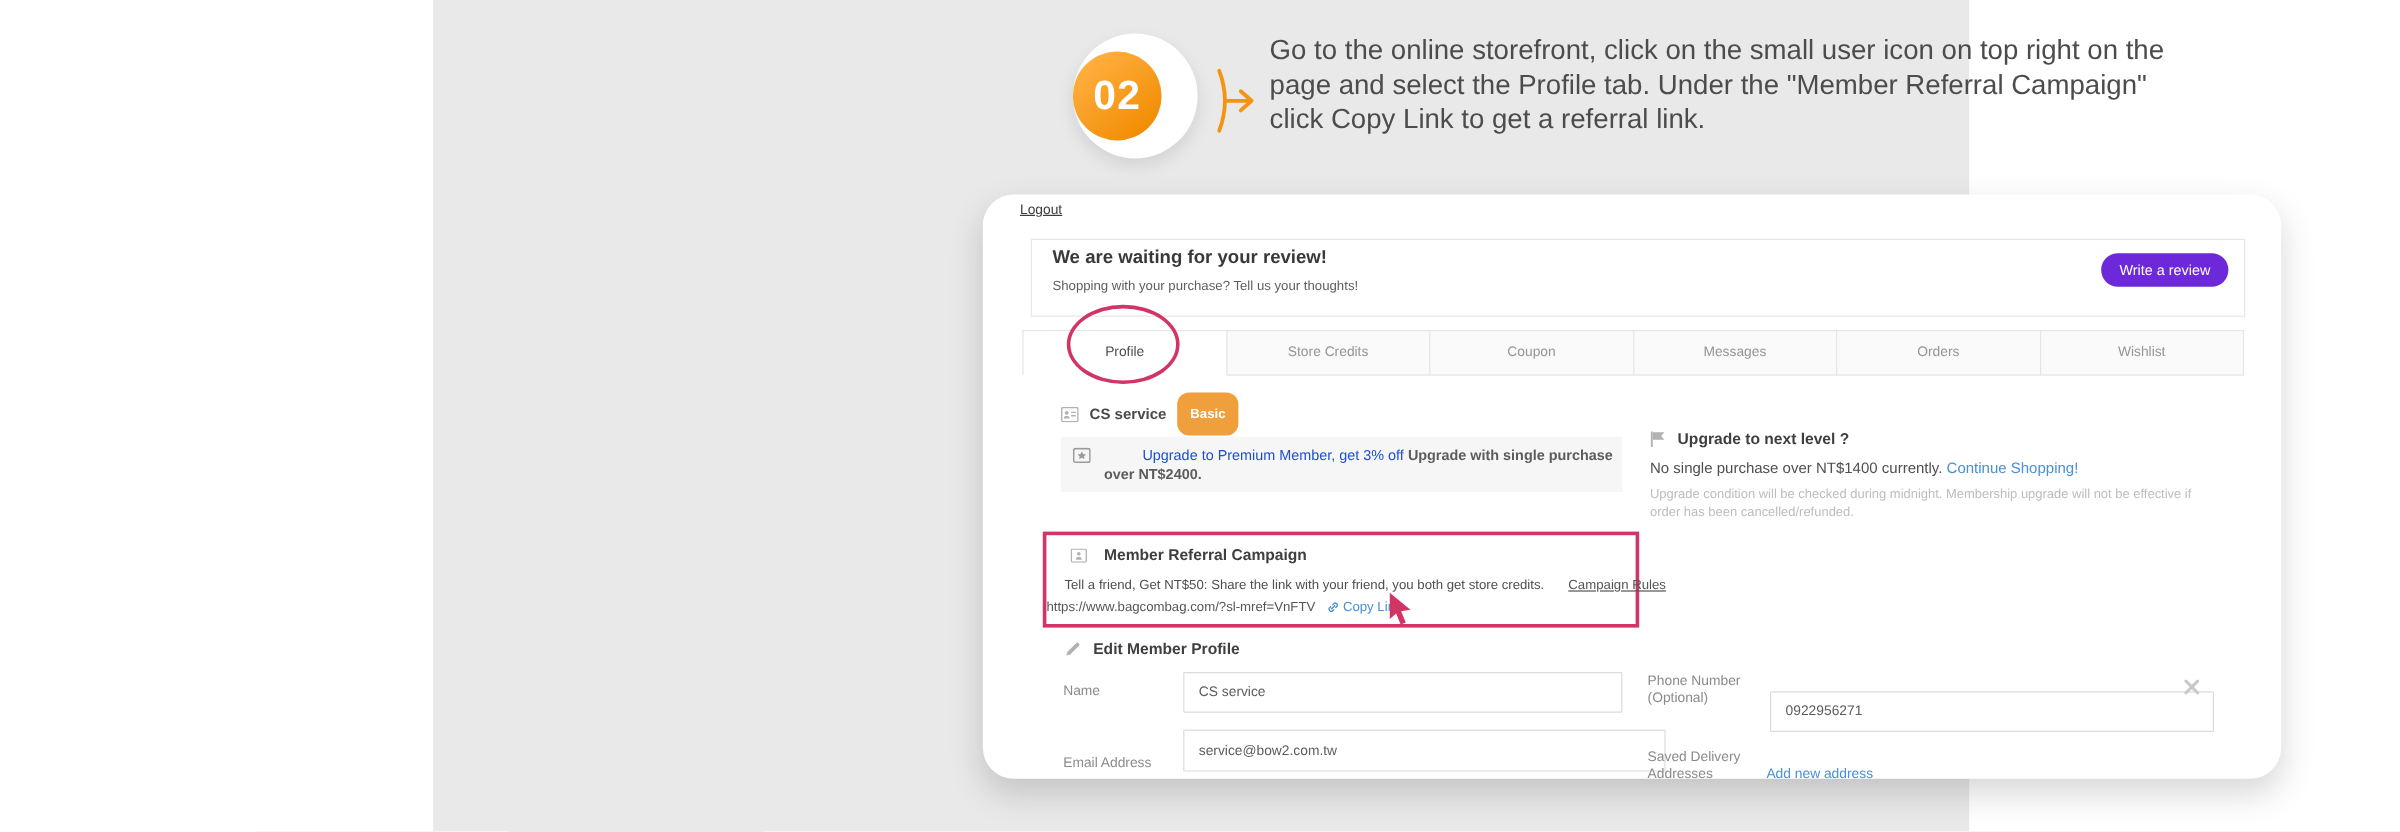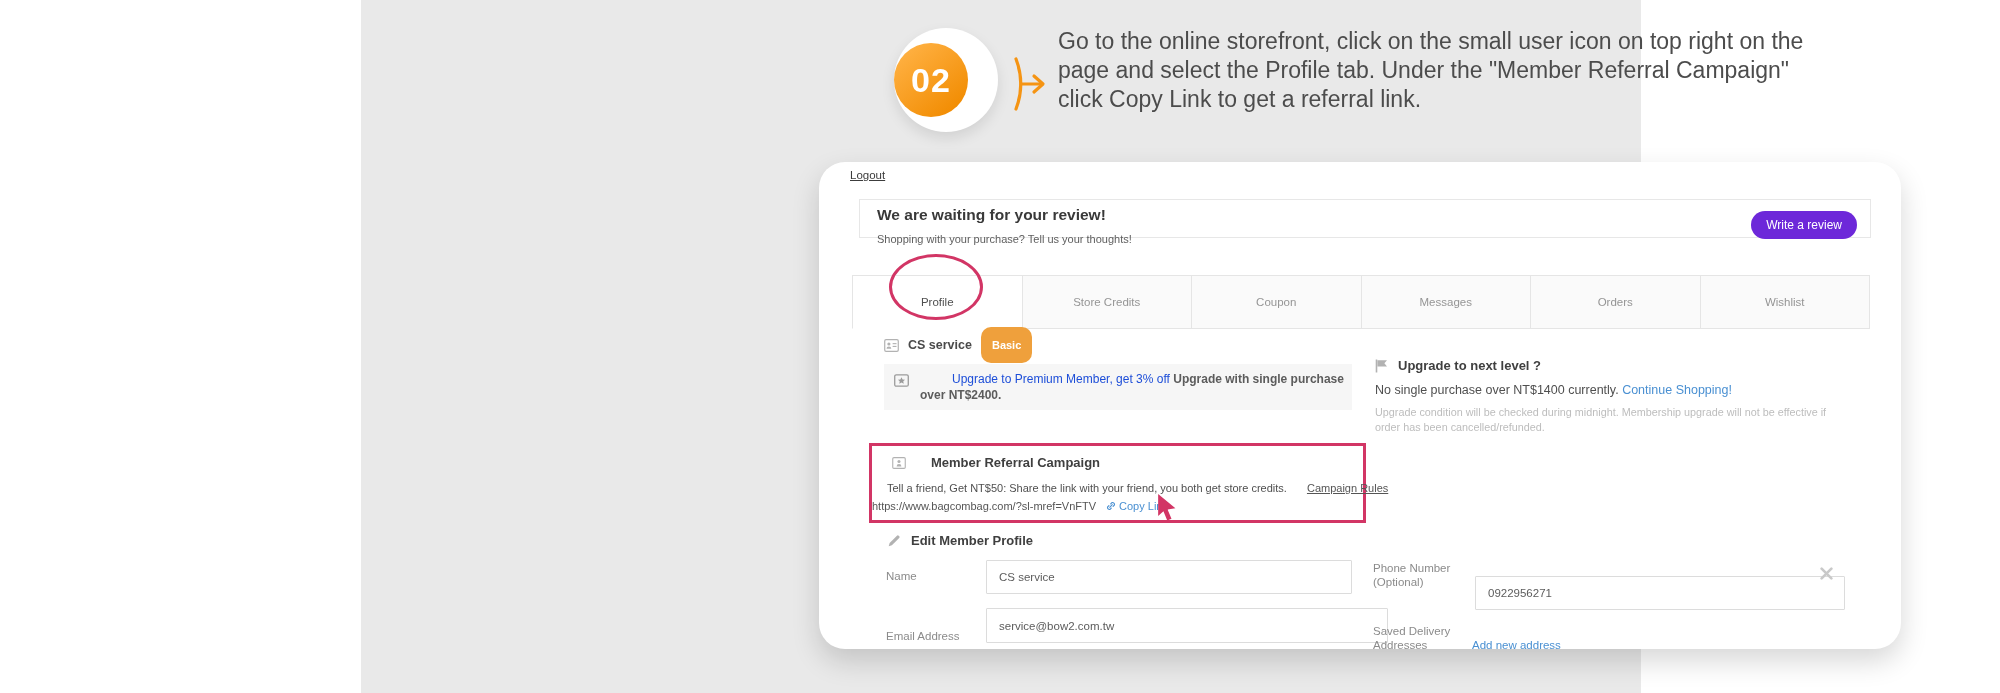--- a/index.html
+++ b/index.html
@@ -35,31 +35,31 @@
 
   
   .card{
     left:458px; top:162px; width:1082px; height:487px;
     background:#fff; border-radius:26px;
     box-shadow:0 12px 28px rgba(0,0,0,.16);
     overflow:hidden; z-index:1;
   }
   .logout{ left:31px; top:7px; font-size:11.5px; color:#3c3c3c; text-decoration:underline; cursor:pointer; }
 
-  .review-box{ left:40px; top:37px; width:1012px; height:39px; border:1px solid #e7e7e7; background:#fff; }
+  .review-box{ left:40px; top:37px; width:1012px; height:65px; border:1px solid #e7e7e7; background:#fff; }
   .review-title{ left:17px; top:6px; font-size:15.5px; font-weight:bold; color:#393939; }
   .review-sub{ left:17px; top:33px; font-size:11px; color:#5e5e5e; }
   .review-btn{
     right:13px; top:11px; background:#6d28d9; color:#fff; font-size:12px;
     padding:7px 15px; border-radius:14px; border:0; cursor:pointer;
     font-family:"Liberation Sans",sans-serif;
   }
 
   
-  .tabs{ left:33px; top:113px; width:1018px; height:54px; display:flex;text-align:center; }
+  .tabs{ left:33px; top:113px; width:1018px; height:38px; display:flex;text-align:center; }
   .tab{
     flex:1; margin-left:-1px; border:1px solid #e5e5e5; background:#fafafa;
     color:#959595; font-size:11.5px; display:flex; align-items:center; justify-content:center;
     cursor:pointer;
   }
   .tab:first-child{ margin-left:0; }
   .tab.active{ background:#fff; border-bottom-color:#fff; color:#4f4f4f; }
 
   .annot-ellipse{
     left:70px; top:92px; width:94px; height:66px;
@@ -84,21 +84,21 @@
 
   
   .next-title{ left:556px; top:196px; display:flex; align-items:center; gap:10px;
     font-size:13px; font-weight:bold; color:#3f3f3f; }
   .next-status{ left:556px; top:221px; font-size:12.5px; color:#4f4f4f; }
   .link-blue{ color:#4a90d2; text-decoration:none; cursor:pointer; }
   .next-note{ left:556px; top:243px; width:466px; font-size:10.8px; line-height:15px; color:#bdbdbd; }
 
   
   .referral-box{ left:50px; top:281px; width:497px; height:80px; border:3px solid #d23565; background:#fff; }
-  .ref-title{ position:absolute; left:20px; top:9px; display:flex; align-items:center; gap:25px;
+  .ref-title{ position:absolute; left:20px; top:9px; display:flex; align-items:center; gap:14px;
     font-size:13px; font-weight:bold; color:#3f3f3f; }
   .ref-desc{ position:absolute; left:15px; top:36px; font-size:11px; color:#4f4f4f; white-space:nowrap; }
   .rules-link{ margin-left:17px; color:#555; text-decoration:underline; cursor:pointer; }
   .ref-url-row{ position:absolute; left:0; top:54px; font-size:11px; color:#555; white-space:nowrap;
     display:flex; align-items:center; }
   .copy-link{ margin-left:9px; display:inline-flex; align-items:center; gap:2px;
     color:#4a90d2; font-size:11px; cursor:pointer; }
 
   .cursor{ left:338px; top:332px; width:23px; height:30px; z-index:6; pointer-events:none; }
 

